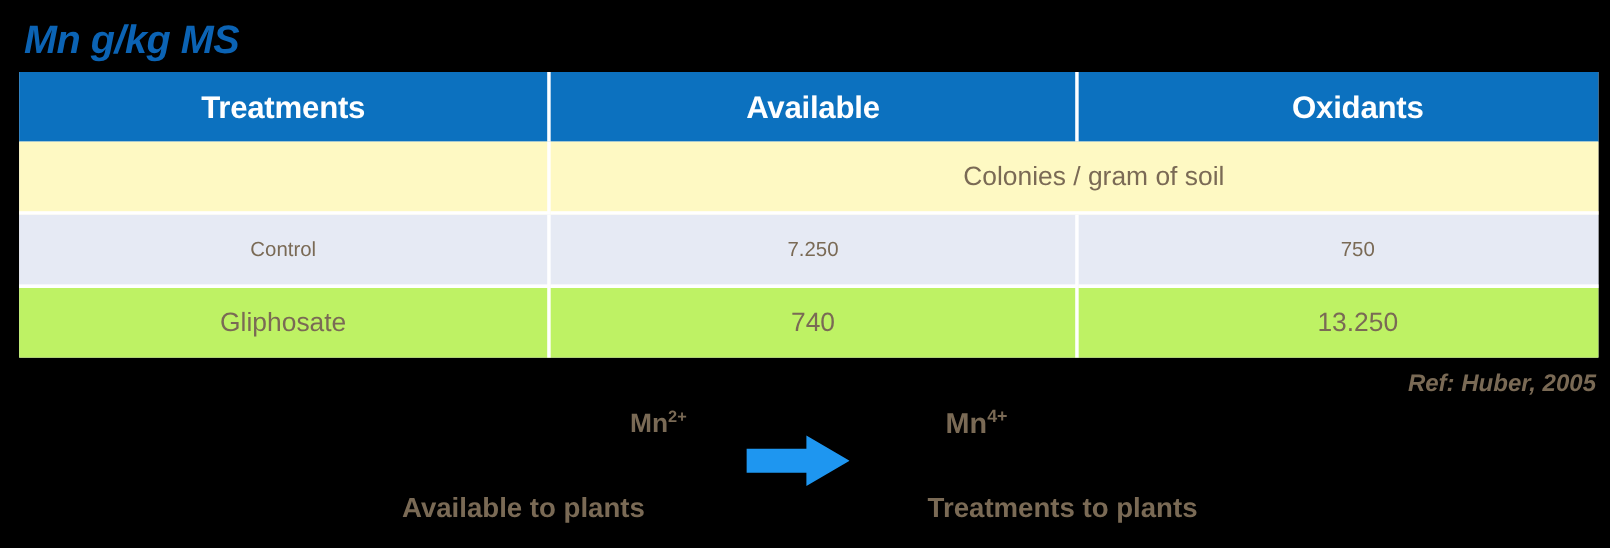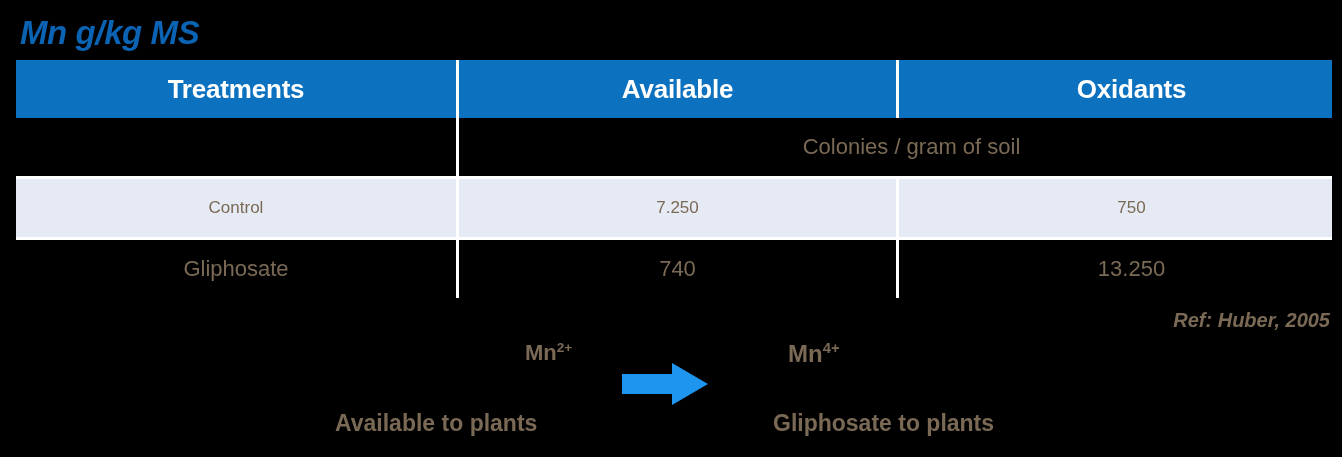--- a/index.html
+++ b/index.html
@@ -63,38 +63,38 @@
     color: #ffffff;
     font-size: 26px;
     font-weight: bold;
     padding-left: 17px;
     letter-spacing: -0.2px;
     white-space: nowrap;
   }
 
   .band-row td {
     height: 58px;
-    background: #000000;
+    background: #fef9c3;
     color: #7a6a55;
     font-size: 22px;
     padding-left: 17px;
     white-space: nowrap;
   }
 
   .row-light td {
     height: 58px;
     background: #e6eaf4;
     color: #7a6a55;
     font-size: 17px;
     padding-left: 17px;
     white-space: nowrap;
   }
   .row-dark td {
     height: 58px;
-    background: #000000;
+    background: #bef264;
     color: #7a6a55;
     font-size: 22px;
     padding-left: 17px;
     white-space: nowrap;
   }
 
   
   #reference {
     position: absolute;
     right: 12px;
@@ -168,17 +168,17 @@
 </table>
 
 <div id="reference">Ref: Huber, 2005</div>
 
 <div class="diagram-label" id="mn2-label"><span>Mn</span><sup>2+</sup></div>
 
 <div class="diagram-label" id="mn4-label"><span>Mn</span><sup>4+</sup></div>
 
 <div class="diagram-label" id="available-label">Available to plants</div>
 
-<div class="diagram-label" id="unavailable-label">Gliphosate to plants</div>
+<div class="diagram-label" id="unavailable-label">Treatments to plants</div>
 
 <svg id="reaction-arrow" viewBox="0 0 86 44">
   <polygon points="0,12 50,12 50,1 86,22 50,43 50,32 0,32" fill="#1e96f0"></polygon>
 </svg>
 
 </body></html>

